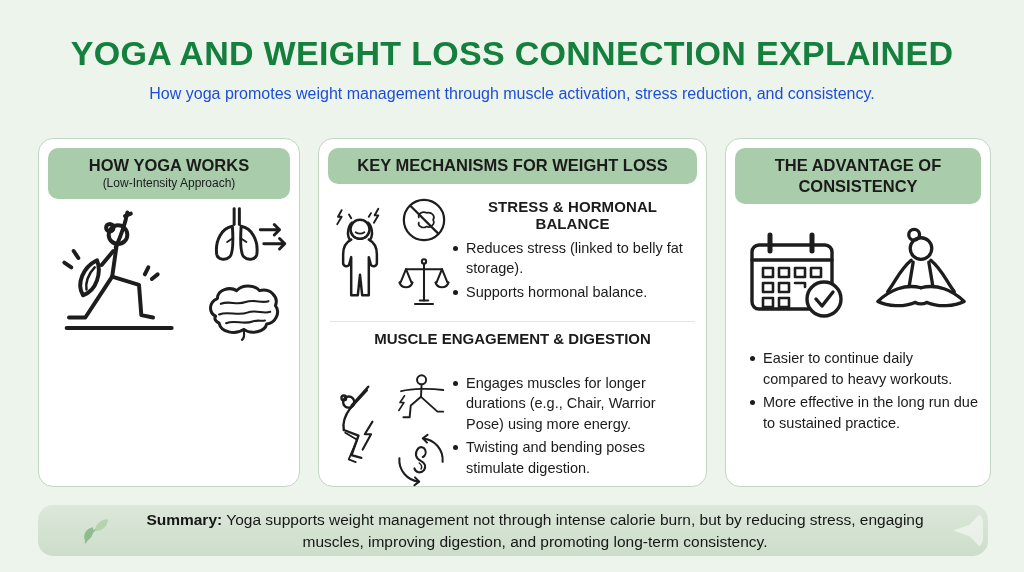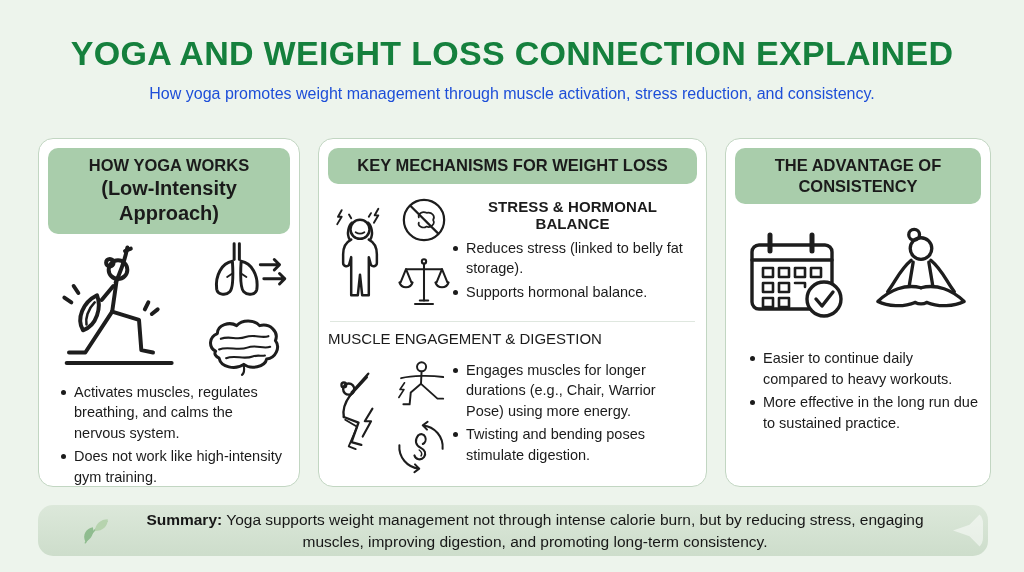--- a/index.html
+++ b/index.html
@@ -44,42 +44,42 @@
   .card2{width:389px;}
   .card3{width:266px;}
 
   .card-header{
     background:var(--header-bg);
     border-radius:10px;
     text-align:center;
     padding:7px 6px 8px 6px;
   }
   .card-header .h-bold{font-size:16.5px;font-weight:800;line-height:1.25;}
-  .card-header .h-reg{font-size:20px;font-weight:700;line-height:1.25;}
+  .card-header .h-reg{font-size:12px;font-weight:400;line-height:1.25;}
 
   .icons-zone{display:flex;align-items:center;justify-content:center;}
   svg.lineicon{stroke:#1d1d1d;fill:none;stroke-width:3.4;stroke-linecap:round;stroke-linejoin:round;}
 
   ul.bullets{list-style:none;margin:0;padding:0;font-size:14.5px;line-height:1.42;}
   ul.bullets li{position:relative;padding-left:16px;margin-bottom:3px;}
   ul.bullets li::before{content:"";position:absolute;left:3px;top:8px;width:5px;height:5px;border-radius:50%;background:#1b1b1b;}
 
   
   .card1 .icons-zone{height:142px;margin-top:4px;gap:6px;}
   .card1 .icon-col{display:flex;flex-direction:column;gap:8px;align-items:center;}
   .card1 ul.bullets{padding:2px 4px 0 10px;}
 
   
   .card2 .section{display:flex;margin-top:10px;}
   .card2 .sec-icons{width:122px;display:flex;align-items:center;justify-content:center;gap:4px;flex-shrink:0;}
   .card2 .sec-icons .stack{display:flex;flex-direction:column;gap:6px;align-items:center;}
   .card2 .sec-text{flex:1;padding-right:2px;}
   .card2 .sec-title{font-size:15px;font-weight:800;text-align:center;margin:4px 0 6px 0;letter-spacing:.1px;}
   .card2 .divider{border:none;border-top:1.5px solid #dfe7df;margin:7px 2px 2px 2px;}
-  .card2 .sec2-title{font-size:15px;font-weight:400;margin:6px 0 1px 0;}
+  .card2 .sec2-title{font-size:15px;font-weight:700;text-align:center;margin:6px 0 14px 0;}
   .card2 .section.sec2{margin-top:12px;}
 
   
   .card3 .icons-zone{height:122px;margin-top:12px;gap:14px;}
   .card3 ul.bullets{padding:10px 2px 0 12px;}
 
   
   .summary{
     position:absolute;top:505px;left:38px;width:950px;height:51px;
     background:linear-gradient(180deg,var(--summary-bg) 0%,var(--summary-bg2) 100%);
@@ -151,24 +151,20 @@
             <svg class="lineicon" width="88" height="62" viewBox="0 0 100 70">
               <path d="M20,42 C12,38 12,26 22,22 C22,12 36,8 44,13 C50,6 64,6 70,13 C82,10 92,20 88,30 C94,38 88,50 78,51 C76,60 60,63 52,57 C42,64 26,60 24,50 C20,48 18,45 20,42 Z"></path>
               <path d="M26,28 C36,24 44,30 54,26 C64,22 72,28 80,25" stroke-width="2.4"></path>
               <path d="M24,40 C34,36 46,42 56,38 C66,34 74,40 82,37" stroke-width="2.4"></path>
               <path d="M32,50 C42,46 52,52 62,48 C68,46 72,48 76,47" stroke-width="2.4"></path>
               <path d="M52,57 C52,62 54,66 50,69" stroke-width="2.4"></path>
             </svg>
           </span>
         </span>
       </div>
-      <ul class="bullets">
-        <li>Activates muscles, regulates breathing, and calms the nervous system.</li>
-        <li>Does not work like high-intensity gym training.</li>
-      </ul>
     </div>
 
     <div class="card card2">
       <div class="card-header">
         <div class="h-bold">KEY MECHANISMS FOR WEIGHT LOSS</div>
       </div>
 
       <div class="section sec1">
         <div class="sec-icons">
           <span>

